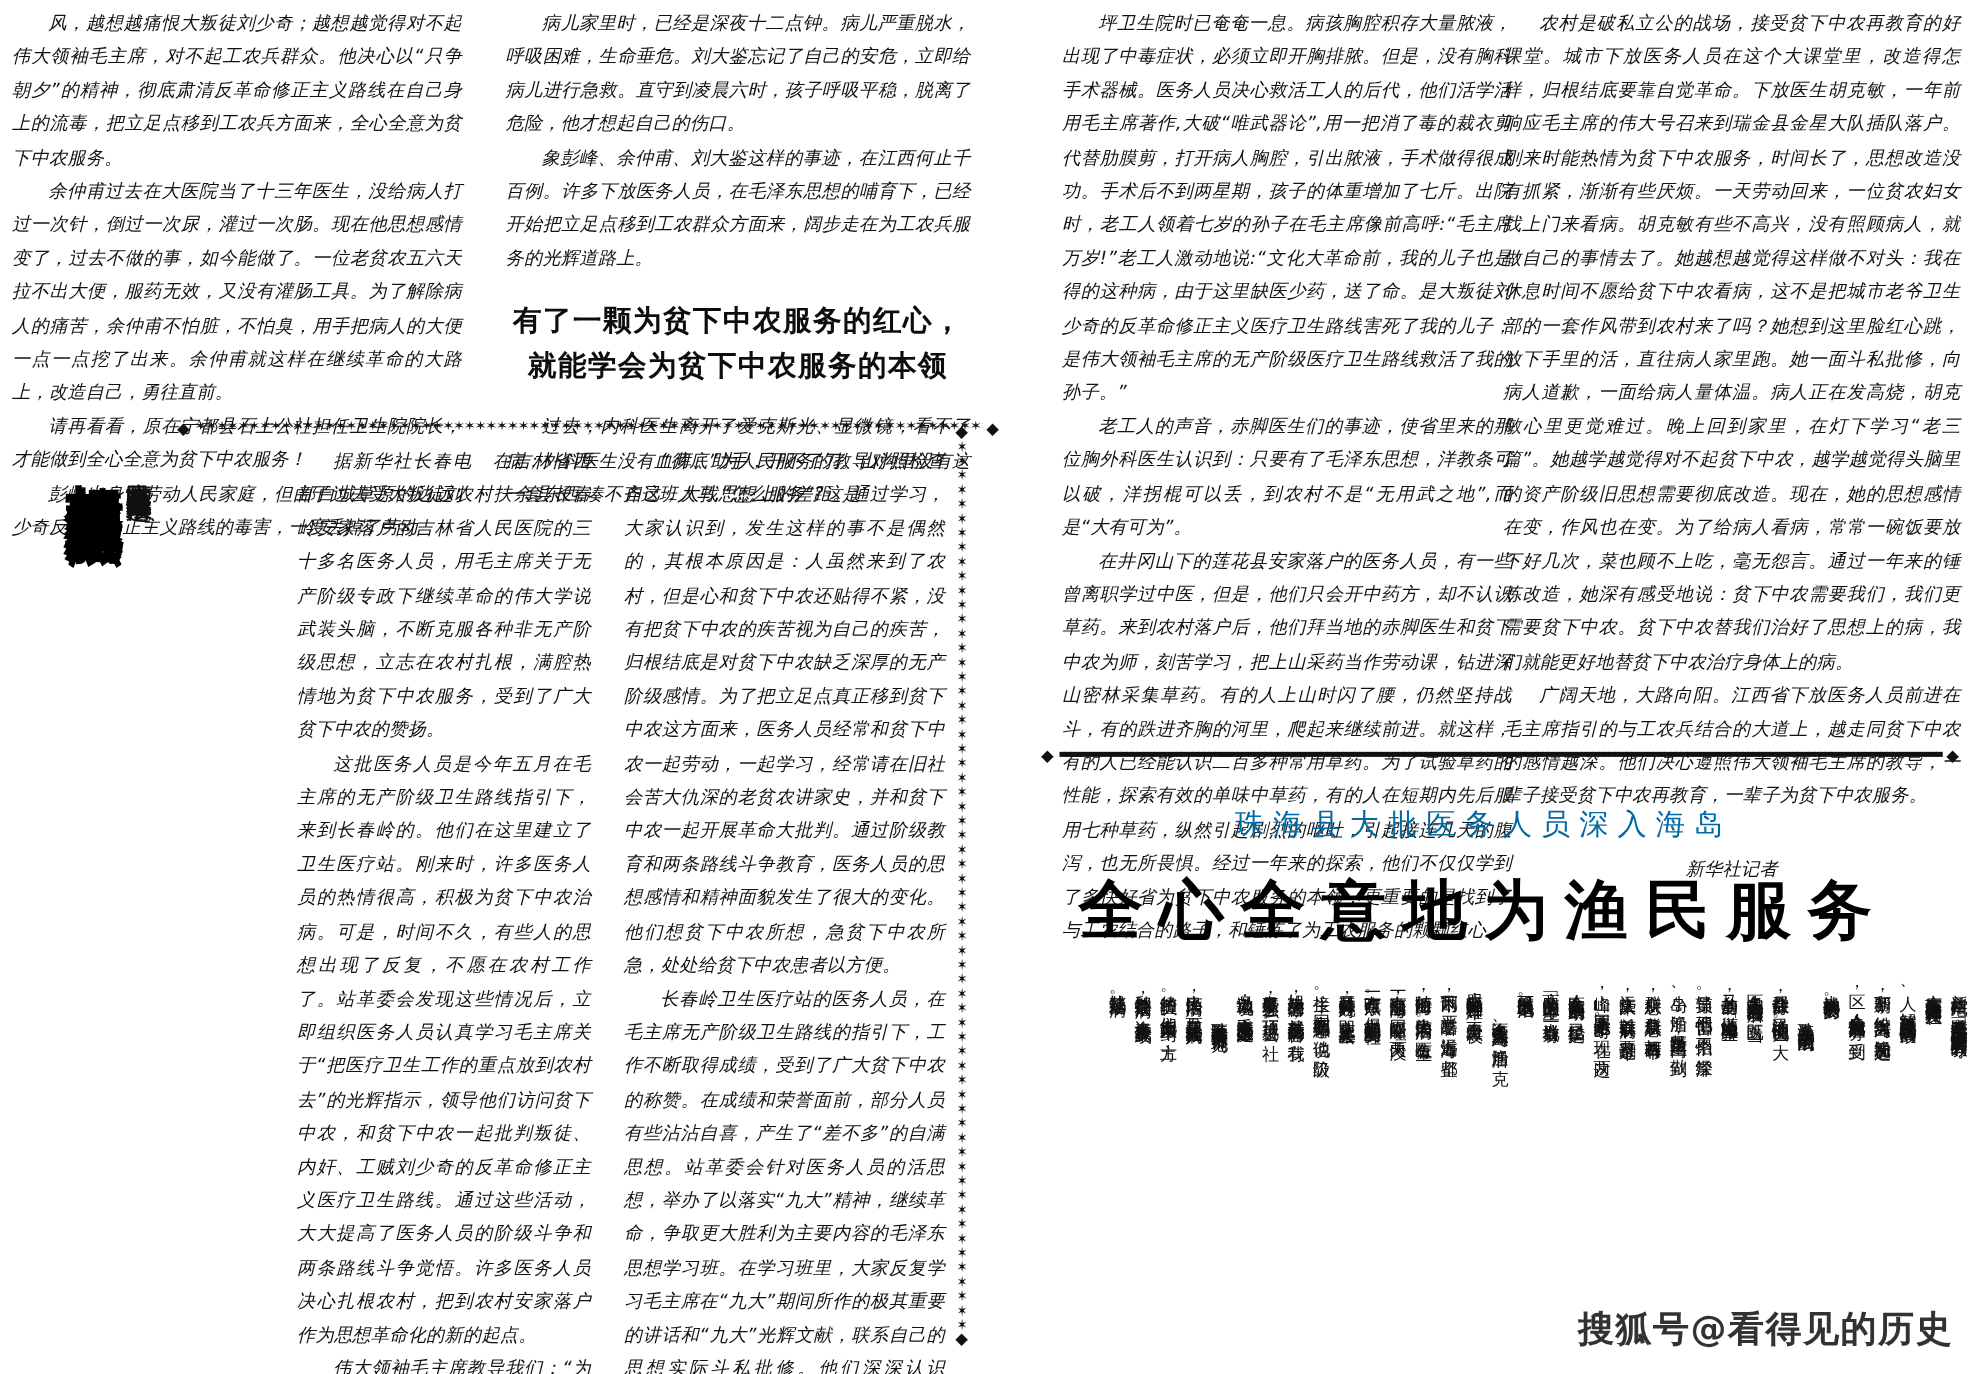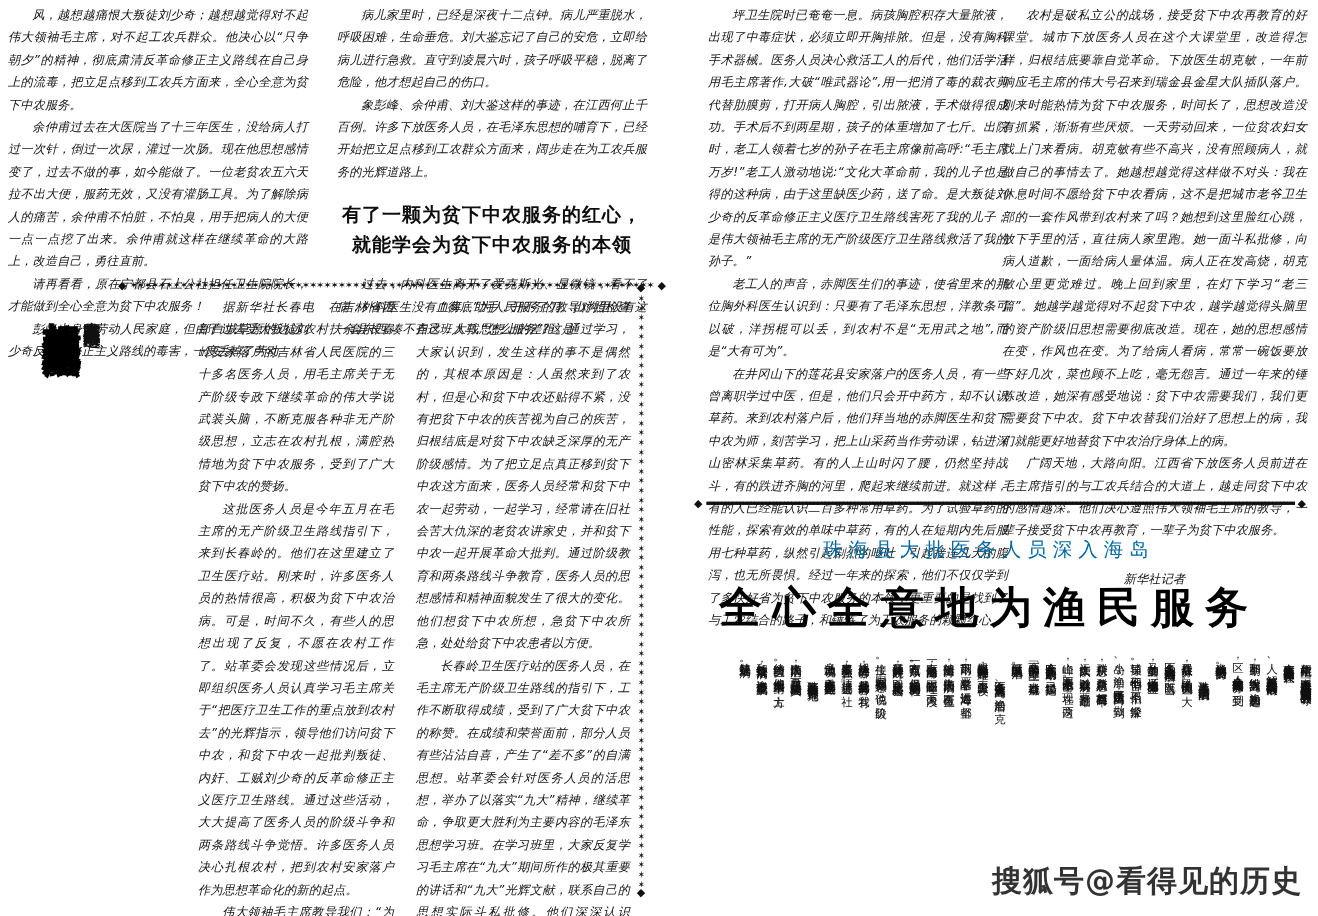--- a/index.html
+++ b/index.html
@@ -210,21 +210,21 @@
     overflow: hidden;
     text-align: left;
   }
   .vcol.ind { padding-top: 18px; }
 
   
   #watermark {
     position: absolute;
     right: 16px;
     bottom: 14px;
-    font-size: 30px;
+    font-size: 24px;
     font-weight: 700;
     letter-spacing: 1px;
     color: rgba(22,22,22,0.88);
     white-space: nowrap;
     pointer-events: none;
   }
 </style>
 </head>
 <body>
 

